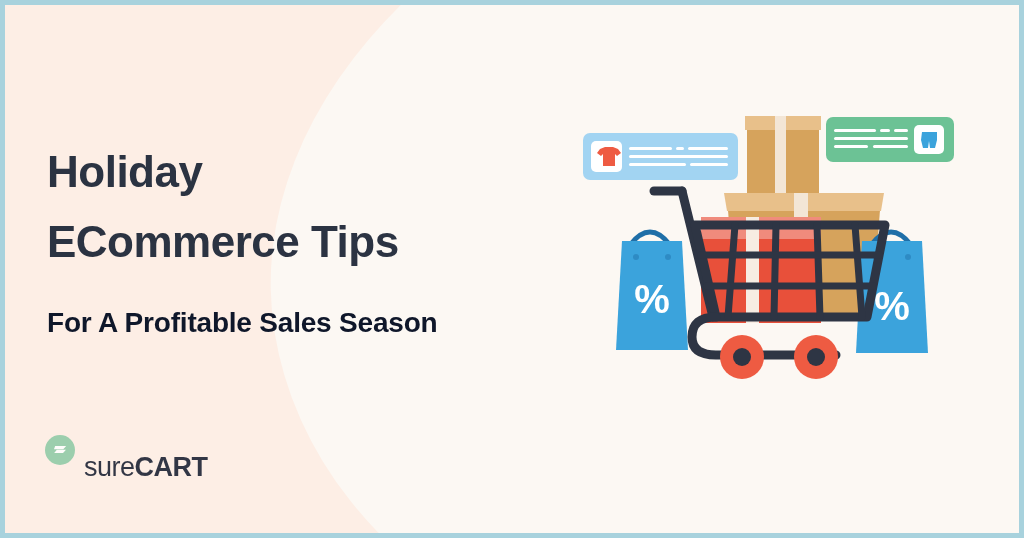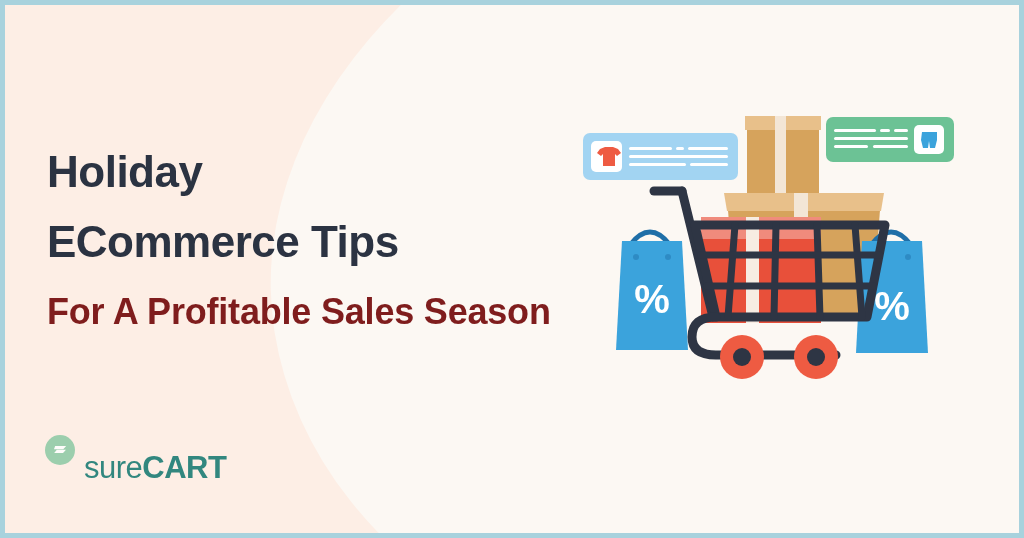--- a/index.html
+++ b/index.html
@@ -56,46 +56,46 @@
   .title {
     color: #2b3342;
     font-size: 44px;
     font-weight: bold;
     line-height: 70px;
     letter-spacing: -0.5px;
     margin: 0;
     white-space: pre-line;
   }
   .subtitle {
-    color: #7f1d1d;
-    font-size: 36px;
+    color: #0f172a;
+    font-size: 28px;
     font-weight: bold;
     line-height: 38px;
-    margin: 16px 0 0 0;
+    margin: 27px 0 0 0;
     letter-spacing: -0.2px;
   }
 
   
   .logo {
     position: absolute;
     left: 40px;
     bottom: 52px;
     display: flex;
     align-items: center;
     gap: 9px;
     z-index: 6;
     opacity: 0.85;
   }
   .logo-mark {
     width: 30px; height: 30px;
     border-radius: 50%;
     background: #8cc9a4;
     display: flex; align-items: center; justify-content: center;
   }
-  .logo-text { font-size: 31px; line-height: 27px; color: #0f766e; letter-spacing: -0.5px; margin-top: 36px;}
+  .logo-text { font-size: 27px; line-height: 27px; color: #0f172a; letter-spacing: -0.5px; margin-top: 36px;}
   .logo-text .sure { font-weight: normal; }
   .logo-text .cart { font-weight: bold; }
 
   
   .art {
     position: absolute;
     left: 565px;
     top: 80px;
     width: 420px;
     height: 300px;

